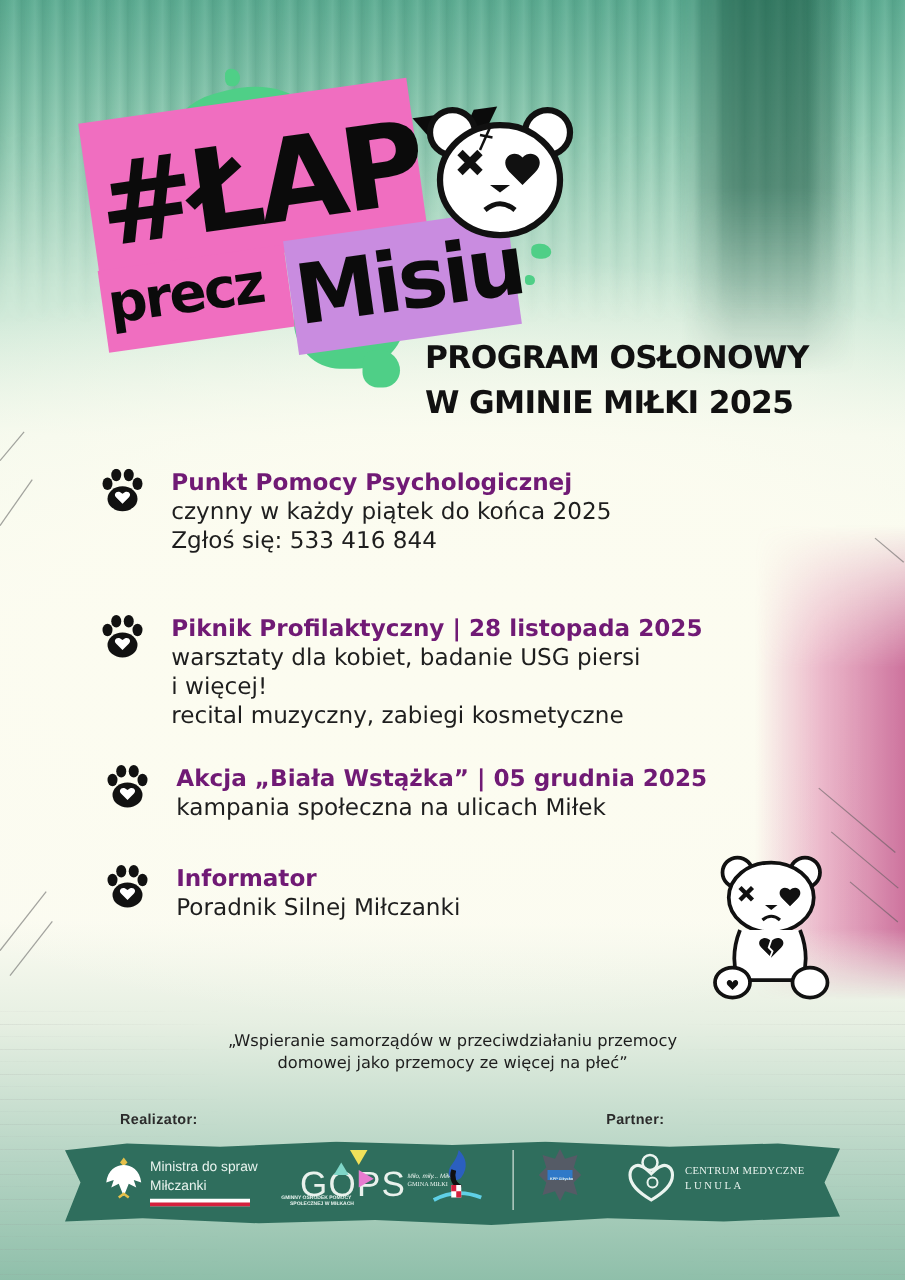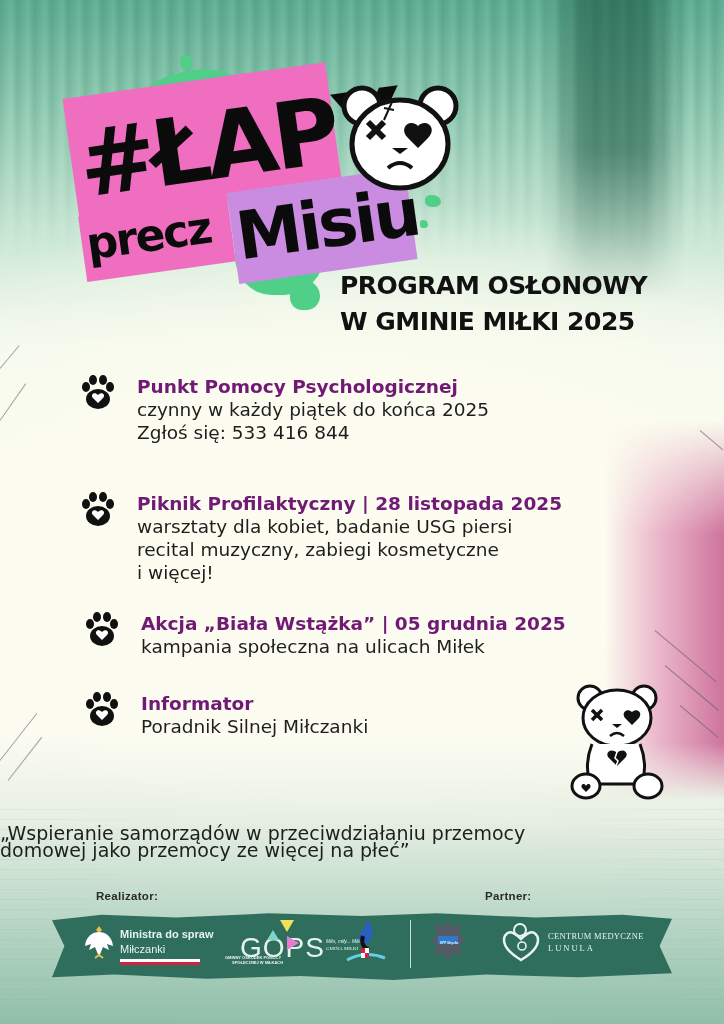--- a/index.html
+++ b/index.html
@@ -44,21 +44,21 @@
 
   .headline { position:absolute; left:340px; top:268px; font-family:"DejaVu Sans", sans-serif; font-weight:700; font-size:25px; line-height:36px; color:#111; letter-spacing:-0.5px; }
 
   .item { position:absolute; left:80px; }
   .paw { position:absolute; left:0; top:0; width:36px; height:36px; }
   .item-text { position:absolute; left:57px; top:0; font-family:"DejaVu Sans", sans-serif; font-size:18.5px; line-height:23px; color:#1e1e1e; white-space:nowrap; }
   .item-title { font-weight:700; color:#701a75; }
 
   .bear-sit { position:absolute; left:568px; top:682px; }
 
-  .quote { position:absolute; left:0; width:724px; top:825px; font-size:19px; line-height:17px; color:#1e1e1e; }
+  .quote { position:absolute; left:0; width:724px; top:825px; text-align:center; font-size:13px; line-height:17px; color:#1e1e1e; }
   .label { position:absolute; font-family:"Liberation Sans", sans-serif; font-weight:700; font-size:11.5px; color:#2b2b2b; letter-spacing:0.3px;padding-left:13px; }
   .band { position:absolute; left:52px; top:912px; width:620px; height:68px; background:#2f6e5d;
     clip-path: polygon(0% 12%, 8% 4%, 20% 8%, 35% 2%, 50% 6%, 62% 2%, 78% 8%, 92% 4%, 100% 10%, 98% 50%, 100% 90%, 85% 96%, 70% 92%, 55% 100%, 40% 94%, 25% 98%, 10% 92%, 0% 96%, 2% 50%);
   }
   .band-divider { position:absolute; left:410px; top:920px; width:1px; height:48px; background:#cfe0d8; }
   .mini-text { position:absolute; color:#e8f3ee; font-family:"Liberation Sans", sans-serif; }
 </style>
 </head>
 <body>
 
@@ -132,22 +132,22 @@
     <ellipse cx="6" cy="12" rx="4" ry="5" fill="#111"></ellipse>
       <ellipse cx="13" cy="5" rx="4" ry="5" fill="#111"></ellipse>
     <ellipse cx="23" cy="5" rx="4" ry="5" fill="#111"></ellipse>
       <ellipse cx="30" cy="12" rx="4" ry="5" fill="#111"></ellipse>
     <ellipse cx="18" cy="24" rx="12" ry="10" fill="#111"></ellipse>
     <path d="M18 28 l-5 -5 c-3 -3 1 -7 5 -3 c4 -4 8 0 5 3z" fill="#fff"></path>
   </svg>
   <div class="item-text">
     <div class="item-title">Piknik Profilaktyczny | 28 listopada 2025</div>
     <div>warsztaty dla kobiet, badanie USG piersi</div>
+    <div>i więcej!</div>
     <div>recital muzyczny, zabiegi kosmetyczne</div>
-    <div>i więcej!</div>
   </div>
 </div>
 
 <div class="item" style="top:612px;left:84px;">
   <svg class="paw" viewBox="0 0 36 36">
     <ellipse cx="6" cy="12" rx="4" ry="5" fill="#111"></ellipse>
       <ellipse cx="13" cy="5" rx="4" ry="5" fill="#111"></ellipse>
     <ellipse cx="23" cy="5" rx="4" ry="5" fill="#111"></ellipse>
       <ellipse cx="30" cy="12" rx="4" ry="5" fill="#111"></ellipse>
     <ellipse cx="18" cy="24" rx="12" ry="10" fill="#111"></ellipse>
@@ -200,21 +200,21 @@
 <div class="label" style="left:428px;top:890px;margin-left:44px;">Partner:</div>
 
 <div class="band"></div>
 <div class="band-divider"></div>
 
 <svg style="position:absolute;left:84px;top:922px;" width="30" height="40" viewBox="0 0 30 40">
   <path d="M15 4 l3 4 l-3 3 l-3 -3z" fill="#e5c04a"></path>
   <path d="M15 10 c-6 0 -13 4 -14 14 l6 -2 l-2 6 l6 -3 l4 10 l4 -10 l6 3 l-2 -6 l6 2 c-1 -10 -8 -14 -14 -14z" fill="#fff"></path>
   <path d="M11 36 l4 -3 l4 3" stroke="#e5c04a" stroke-width="2" fill="none"></path>
 </svg>
-<div class="mini-text" style="left:120px;top:928px;font-size:11px;font-weight:bold;">Ministra do spraw</div>
+<div class="mini-text" style="left:120px;top:928px;font-size:11px;">Ministra do spraw</div>
 <div class="mini-text" style="left:120px;top:943px;font-size:11px;">Miłczanki</div>
 <div style="position:absolute;left:120px;top:959px;width:80px;height:3px;background:#fff;border-bottom:3px solid #d4213d;"></div>
 
 <div class="mini-text" style="left:240px;top:932px;font-size:28px;letter-spacing:1px;color:#e9f1ec;font-weight:300;">GOPS</div>
 <div style="position:absolute;left:280px;top:920px;width:0;height:0;border-left:7px solid transparent;border-right:7px solid transparent;border-top:12px solid #f1e15a;"></div>
 <div style="position:absolute;left:287px;top:936px;width:0;height:0;border-top:7px solid transparent;border-bottom:7px solid transparent;border-left:12px solid #e77bd0;"></div>
 <div style="position:absolute;left:267px;top:930px;width:0;height:0;border-left:6px solid transparent;border-right:6px solid transparent;border-bottom:10px solid #7fd6c8;"></div>
 <div class="mini-text" style="left:225px;top:955px;font-size:4px;font-weight:700;">GMINNY OŚRODEK POMOCY</div>
 <div class="mini-text" style="left:232px;top:960px;font-size:4px;font-weight:700;">SPOŁECZNEJ W MIŁKACH</div>
 

